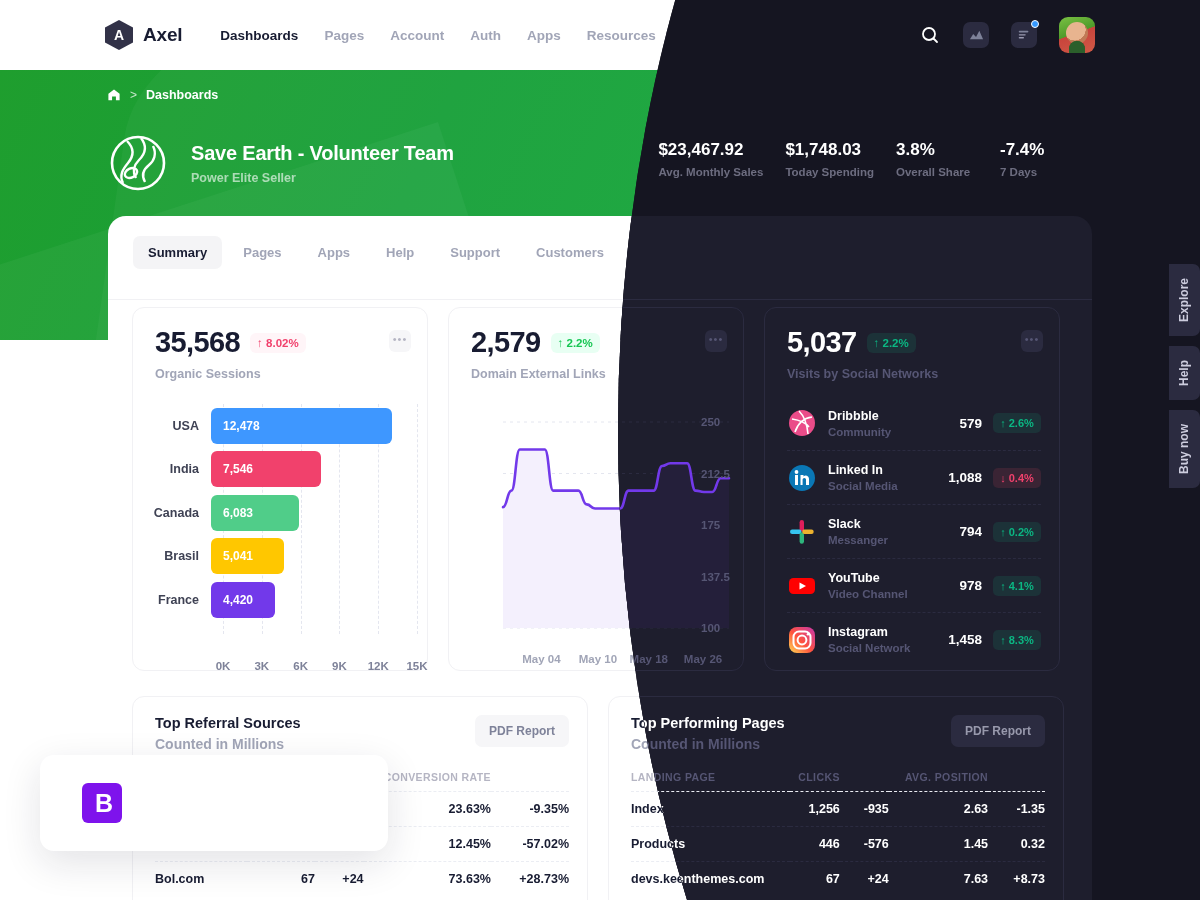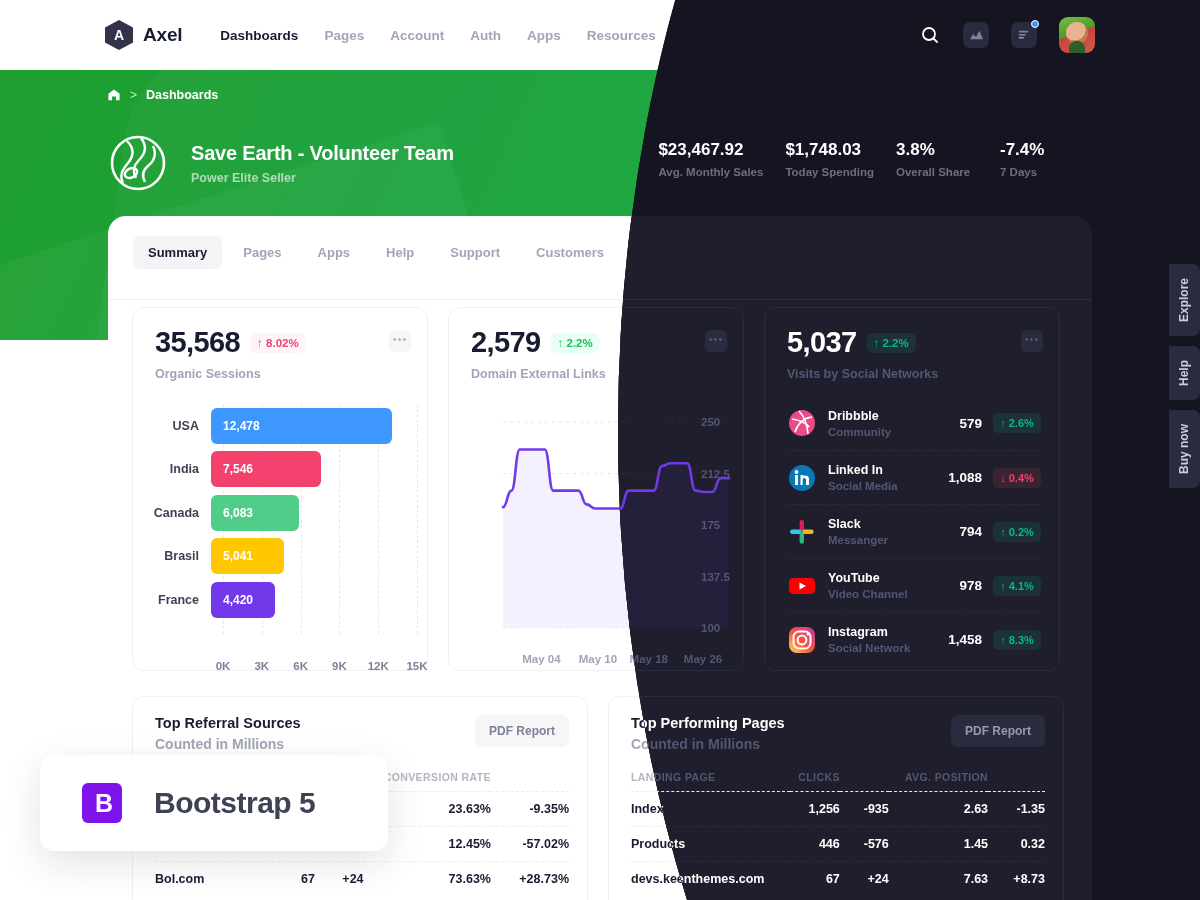--- a/index.html
+++ b/index.html
@@ -971,16 +971,15 @@
 
   <div class="bs-card">
     <div class="bs-logo">
       <svg width="52" height="52" viewBox="0 0 52 52">
         <path d="M10 6h28a6 6 0 0 1 6 6v28a6 6 0 0 1-6 6H10a6 6 0 0 1-6-6V12a6 6 0 0 1 6-6z" fill="#7e13ec"></path>
         <path d="M4 20c3 0 4-2 4-6 0 4 1 6 4 6-3 0-4 2-4 6 0-4-1-6-4-6z" fill="#7e13ec"></path>
         <path d="M44 20c-3 0-4-2-4-6 0 4-1 6-4 6 3 0 4 2 4 6 0-4 1-6 4-6z" fill="#7e13ec"></path>
         <text x="26" y="35" font-family="Liberation Sans, sans-serif" font-size="25" font-weight="700" fill="#ffffff" text-anchor="middle">B</text>
       </svg>
     </div>
-    <div class="bs-text">Bootstrap 5</div>
   </div>
 
 </div>
 
 </body></html>

